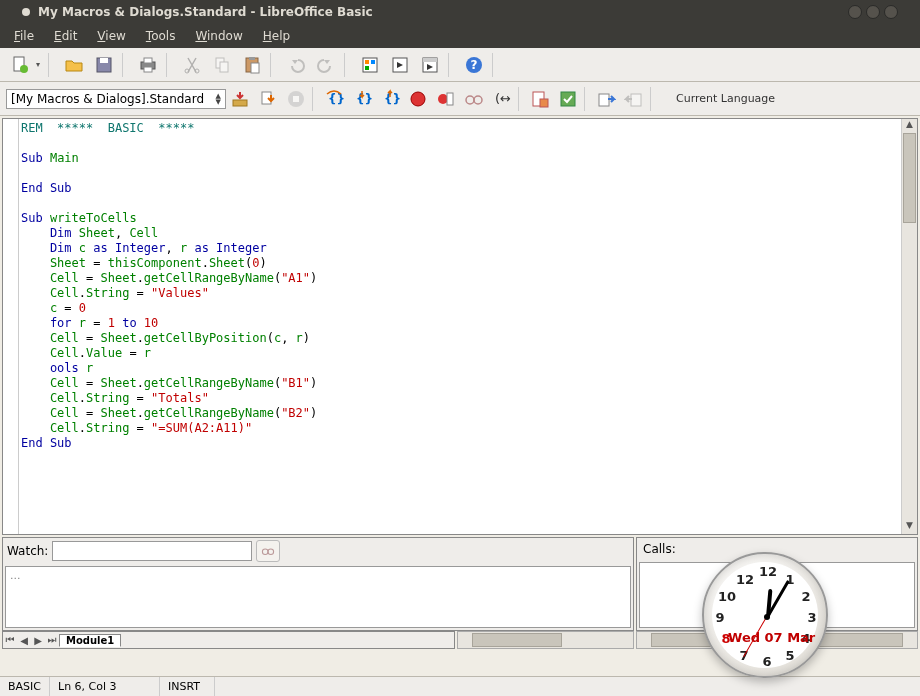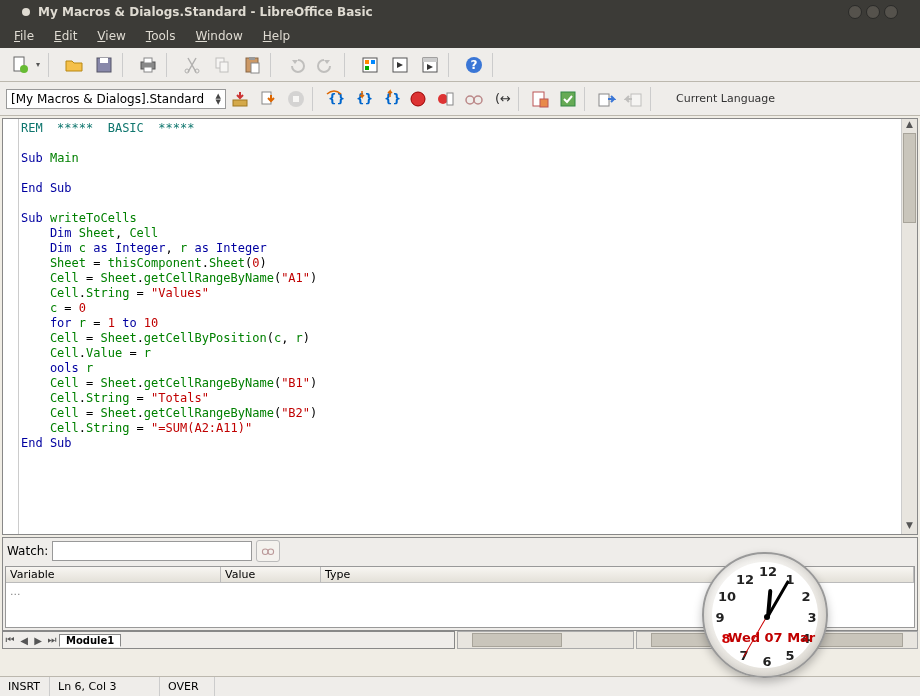--- a/index.html
+++ b/index.html
@@ -343,50 +343,49 @@
       <span class="lbl">Watch:</span>
       <input type="text" style="">
       <div class="glass">
           <svg width="14" height="14" viewBox="0 0 20 20">
             <circle cx="6" cy="11" r="4" fill="none" stroke="#b99" stroke-width="1.5"></circle>
             <circle cx="14" cy="11" r="4" fill="none" stroke="#b99" stroke-width="1.5"></circle>
           </svg>
         </div>
     </div>
     <div class="watch-grid">
-      <div class="watch-head">
-        <div style="width:215px">Variable</div>
-        <div style="width:100px">Value</div>
-        <div style="flex:1">Type</div>
-      </div>
       <div class="watch-body">...</div>
     </div>
+  </div>
+  <div class="calls-panel">
+    <div class="lbl">Calls:</div>
+    <div class="calls-list"></div>
   </div>
 </div>
 
 <div class="hscroll-row">
   <div class="tabbar">
     <div class="nav">⏮</div>
     <div class="nav">◀</div>
     <div class="nav">▶</div>
     <div class="nav">⏭</div>
     <div class="tab">Module1</div>
   </div>
   <div class="hscroll">
       <div class="thumb"></div>
     </div>
   <div class="calls-hs">
       <div class="thumb"></div>
     </div>
 </div>
 
 <div class="statusbar">
-  <div class="cell" style="width:50px">INSRT</div>
+  <div class="cell" style="width:50px">BASIC</div>
   <div class="cell" style="width:110px">Ln 6, Col 3</div>
-  <div class="cell" style="width:55px">OVER</div>
+  <div class="cell" style="width:55px">INSRT</div>
 </div>
 
 <div class="clock">
   <div class="face"></div>
   <div class="num n12">12</div>
   <div class="num n1">1</div>
   <div class="num n2">2</div>
   <div class="num n3">3</div>
   <div class="num n4">4</div>
   <div class="num n5">5</div>

